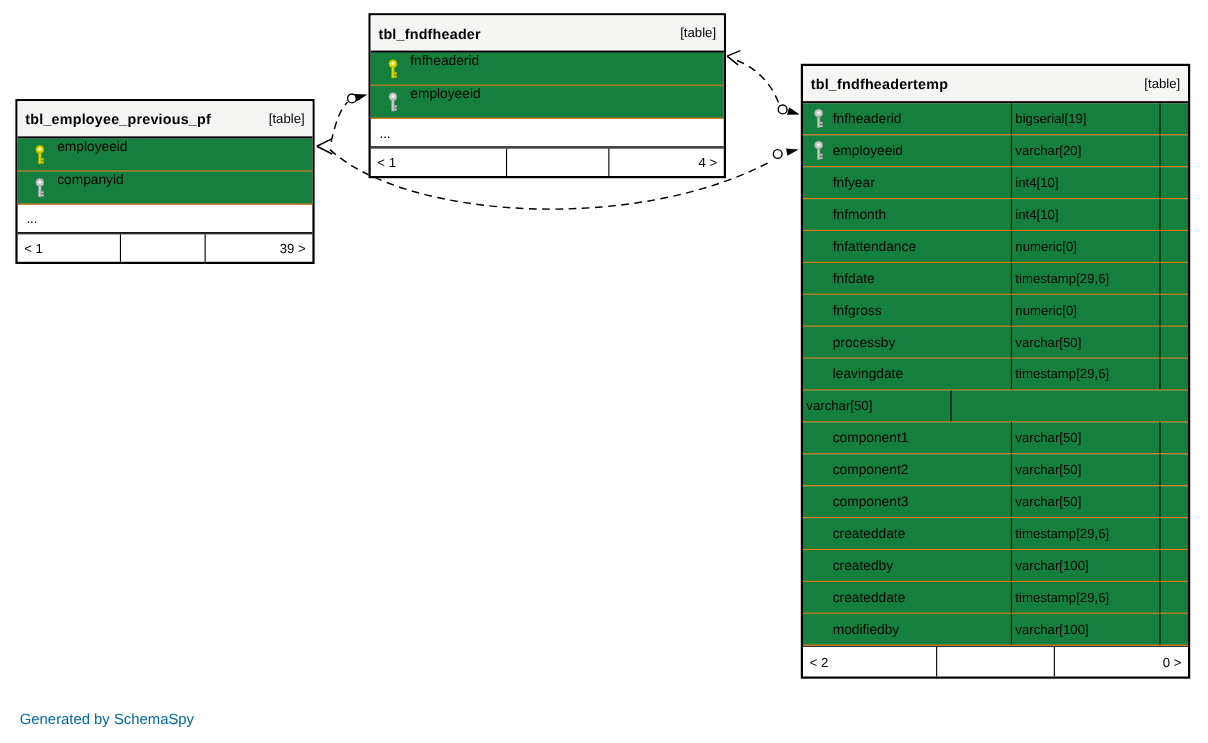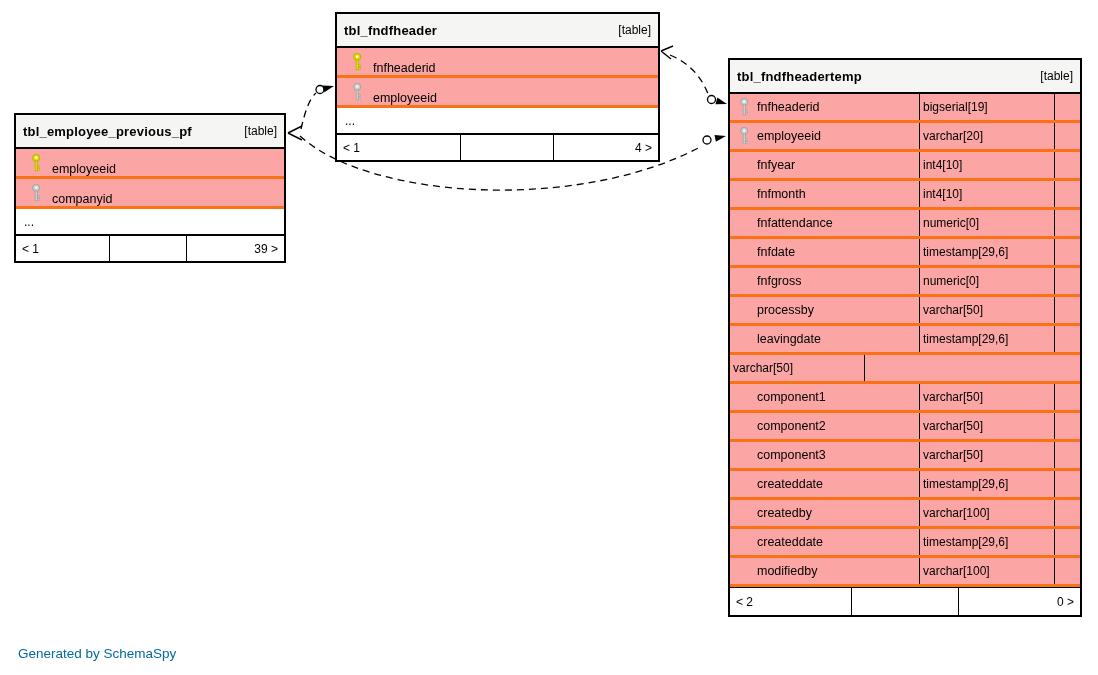--- a/index.html
+++ b/index.html
@@ -6,38 +6,38 @@
   body{
     width:1098px;height:675px;position:relative;overflow:hidden;
     font-family:"Liberation Sans","DejaVu Sans",sans-serif;color:#000;
   }
   .erd{position:absolute;inset:0;}
   svg.edges{position:absolute;left:0;top:0;pointer-events:none;}
 
   .db-table{
     position:absolute;background:#fff;border:2px solid #000;box-sizing:border-box;
   }
-  .tbl-left{left:14px;top:90px;width:272px;margin-top:23px;}
+  .tbl-left{left:14px;top:90px;width:272px;}
   .tbl-mid{left:335px;top:12px;width:325px;}
   .tbl-right{left:728px;top:58px;width:354px;}
 
   .tbl-header{
     display:flex;align-items:center;justify-content:space-between;
     background:#f5f5f4;border-bottom:2px solid #000;box-sizing:border-box;
     padding:16px 7px;
   }
   .tbl-left .tbl-header{height:27px;}
   .tbl-mid .tbl-header{height:28px;}
   .tbl-right .tbl-header{height:30px;}
   .tbl-title{font-weight:bold;font-size:13px;letter-spacing:.2px;}
   .tbl-badge{font-size:12px;color:#000;}
 
   .col-row{
-    position:relative;display:flex;align-items:flex-end;box-sizing:border-box;
-    border-bottom:3px solid #f97316;background:#fca5a5;
+    position:relative;display:flex;align-items:flex-start;box-sizing:border-box;
+    border-bottom:1px solid #f97316;background:#15803d;
   }
   .tbl-left .col-row,.tbl-mid .col-row{height:30px;}
   .tbl-right .col-row{height:29px;}
   .col-row:last-of-type{border-bottom:none;}
 
   .key-ico{position:absolute;top:50%;transform:translateY(-50%);line-height:0;}
   .tbl-left .key-ico,.tbl-mid .key-ico{left:15px;}
   .tbl-right .key-ico{left:9px;}
 
   .col-name{font-size:12.5px;white-space:nowrap;}

